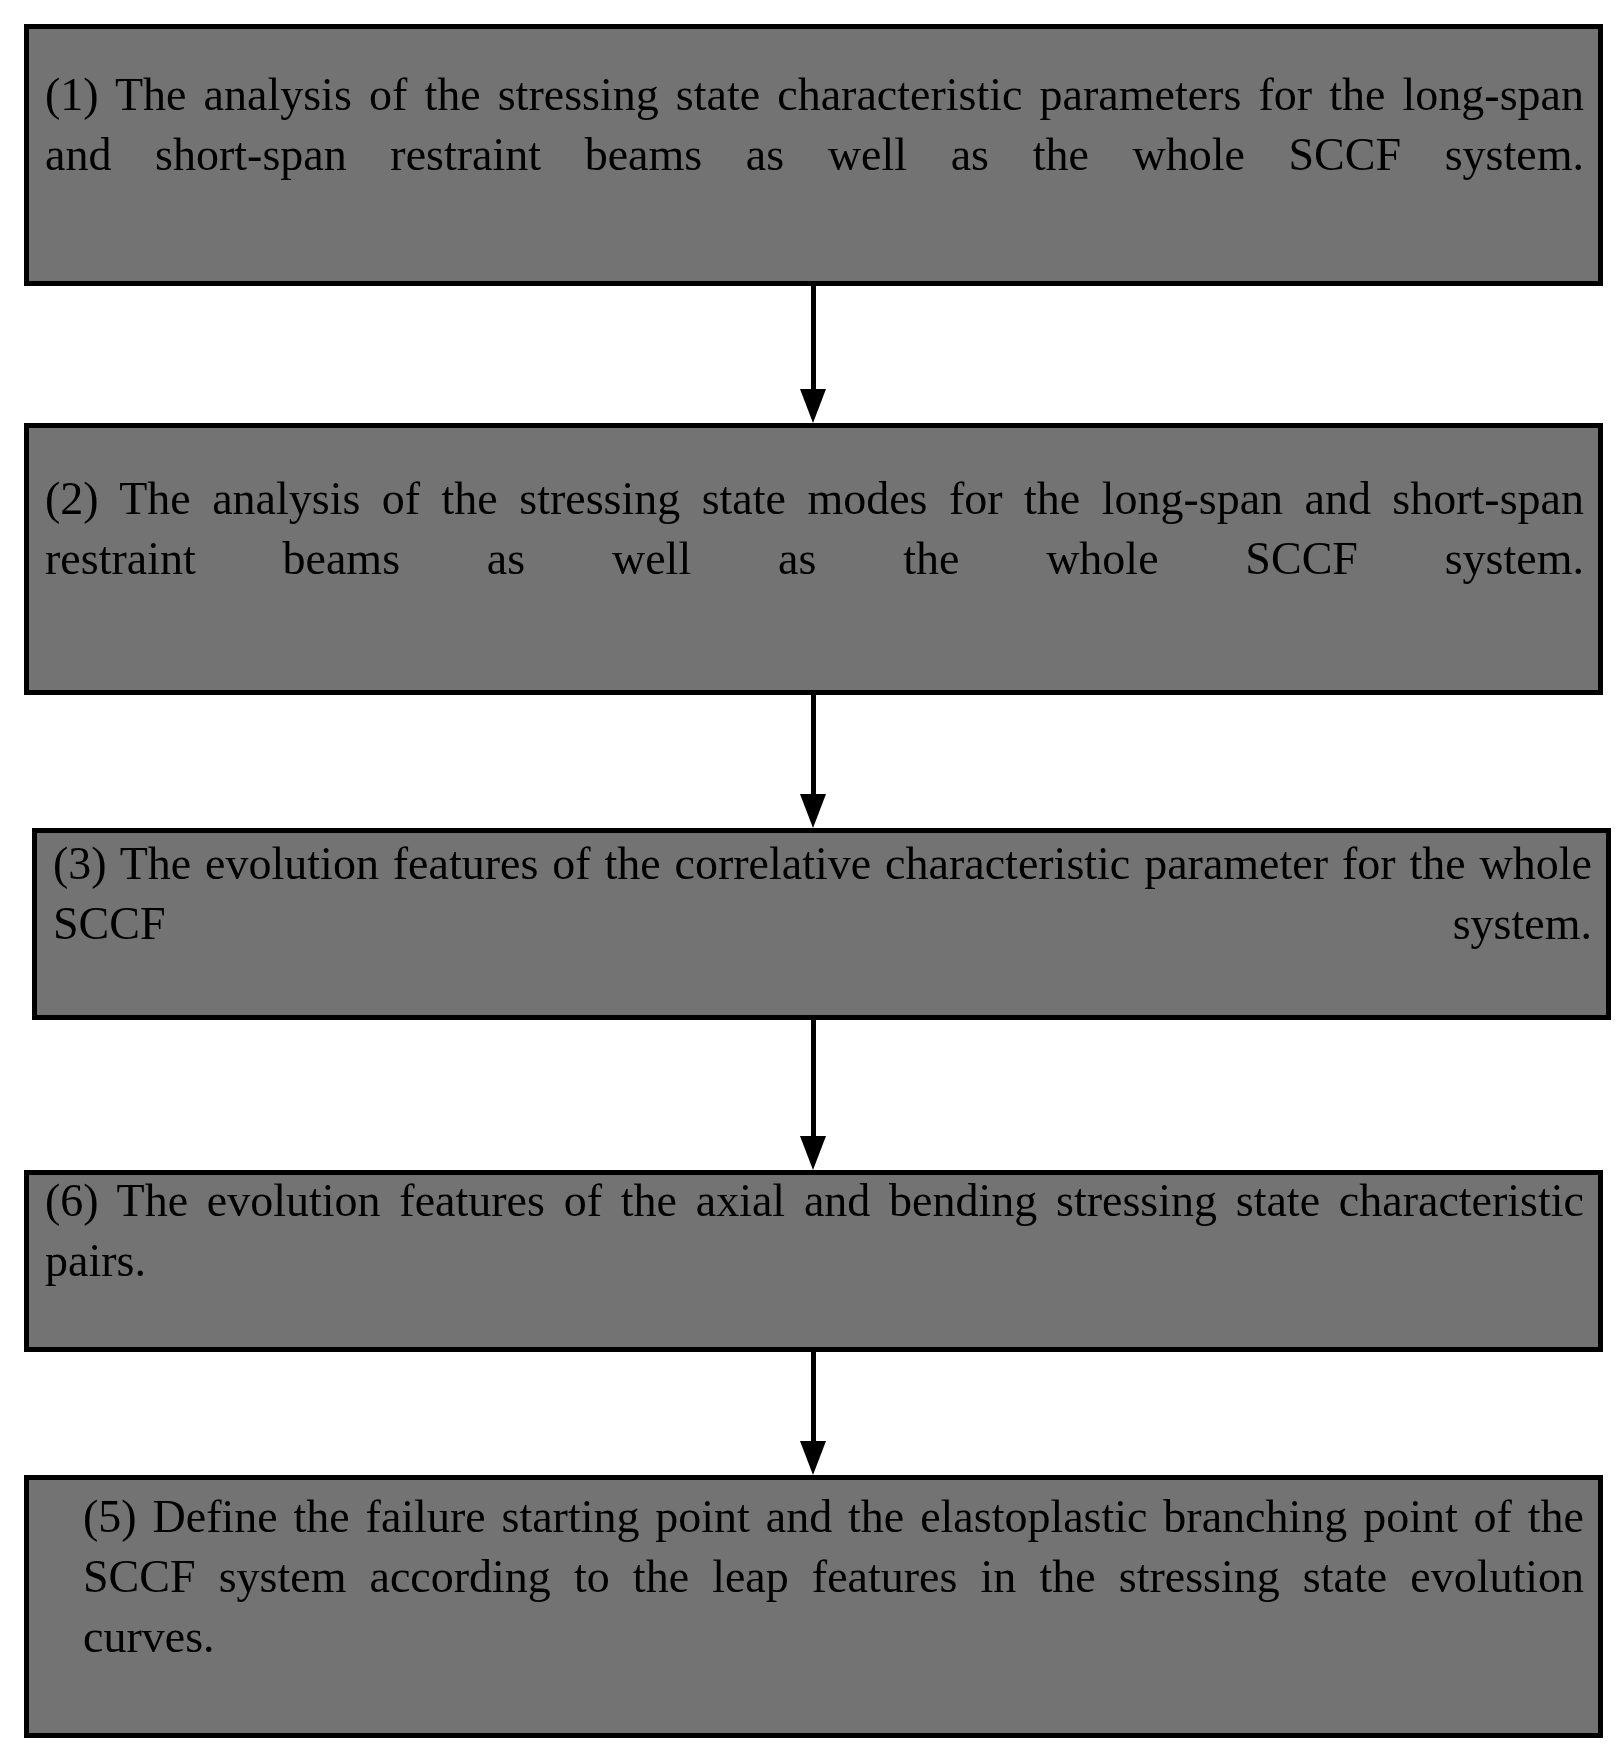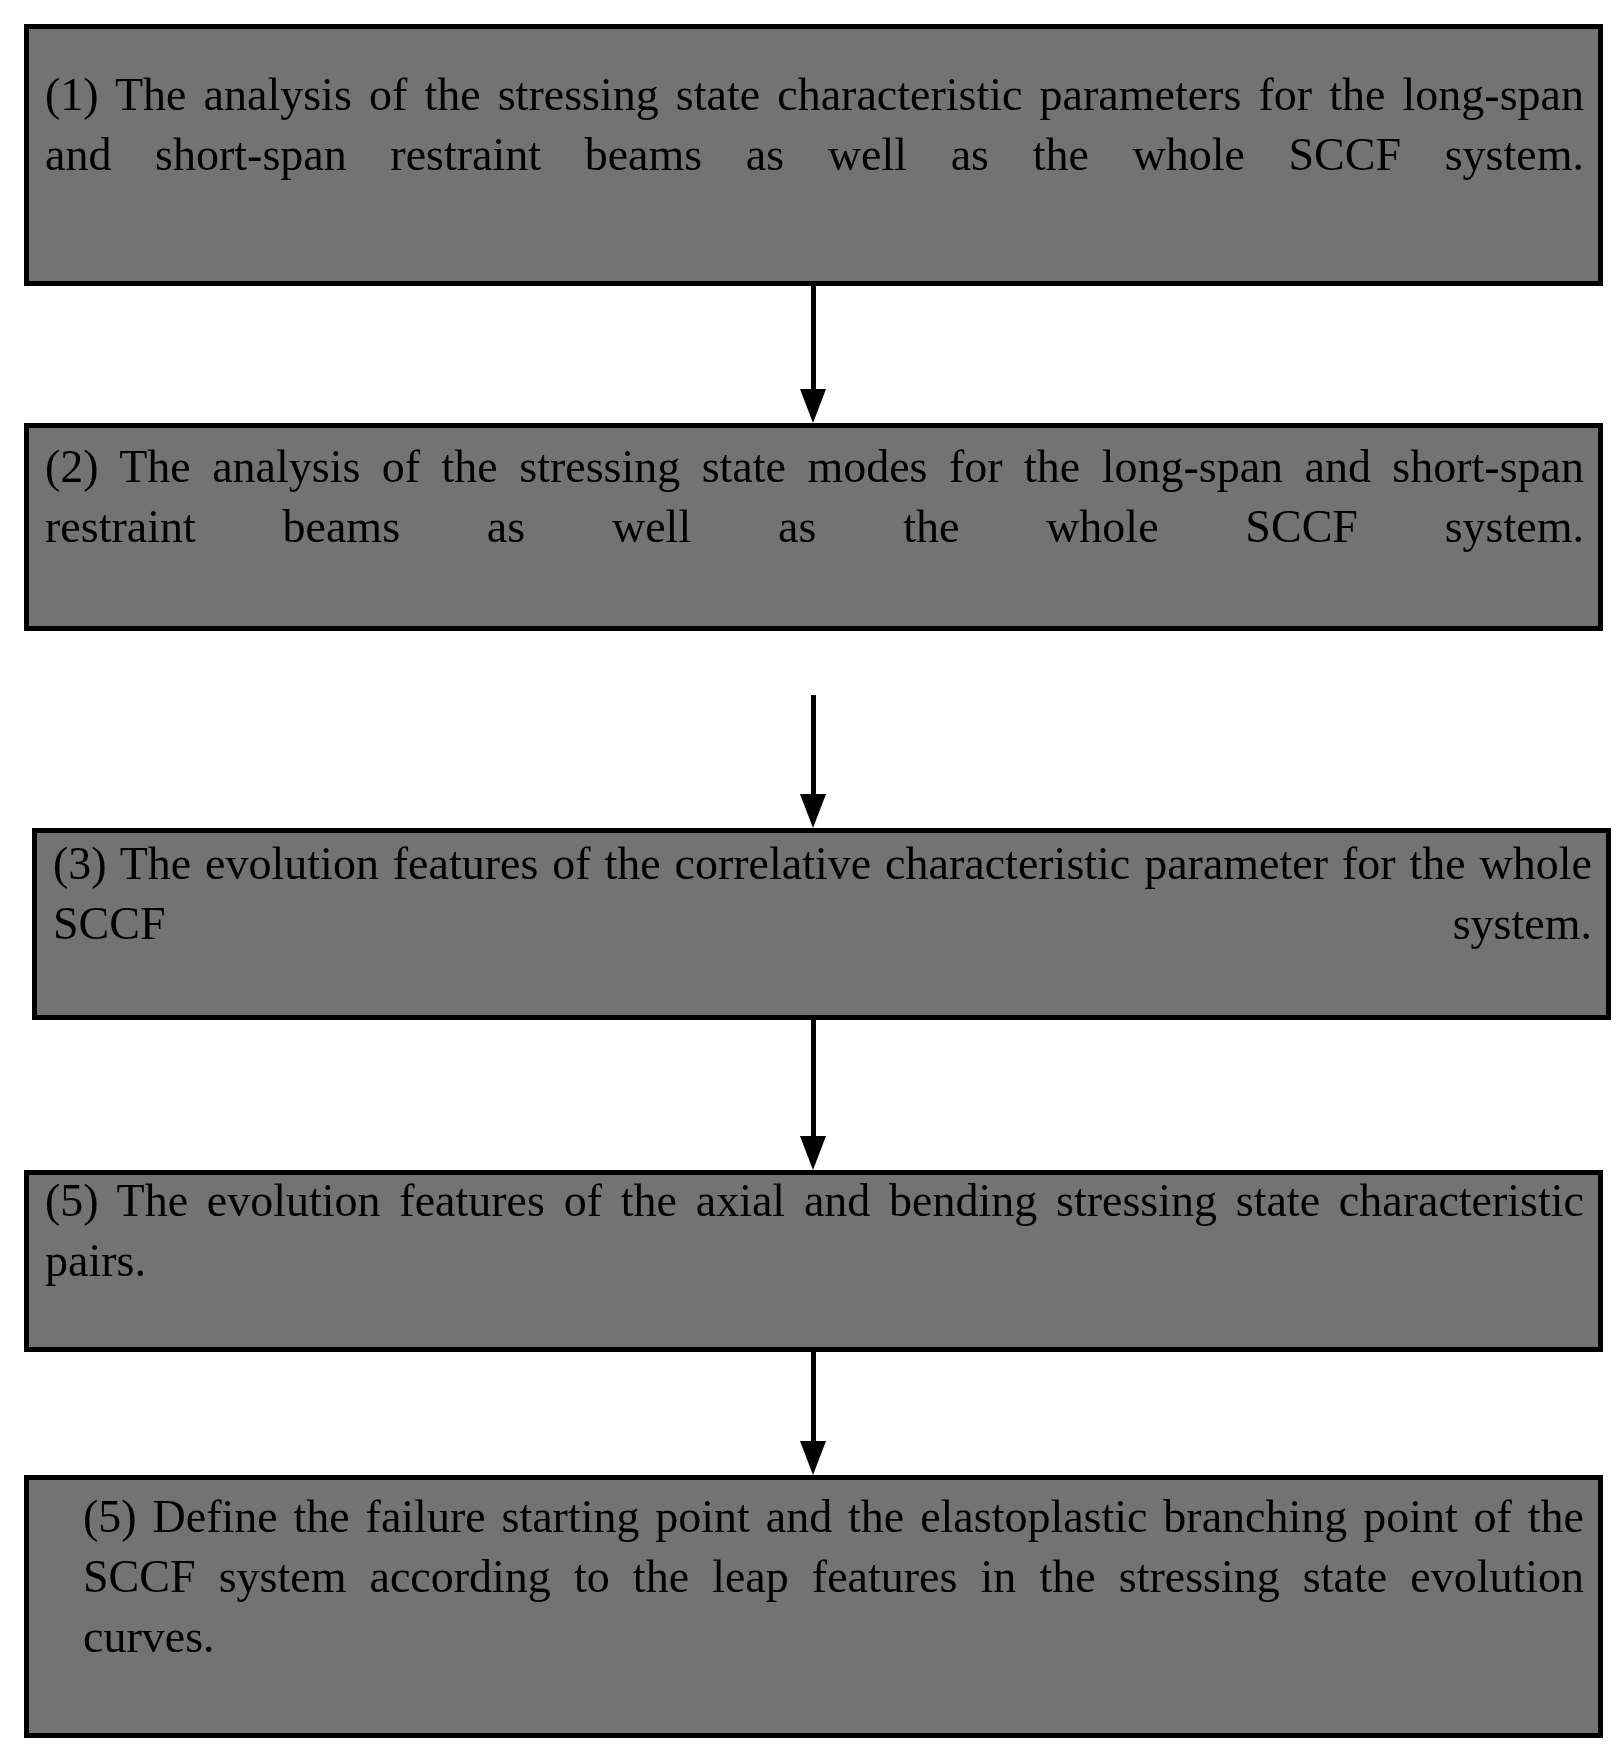--- a/index.html
+++ b/index.html
@@ -50,21 +50,21 @@
   }
   
   .node-text::after {
     content: "";
     display: inline-block;
     width: 100%;
   }
 
   
   #box-1 { top: 24px;   height: 262px; }
-  #box-2 { top: 423px;  height: 208px; }
+  #box-2 { top: 423px;  height: 272px; }
   #box-3 { top: 828px;  height: 192px; margin-left: 8px; }
   #box-4 { top: 1170px; height: 182px; }
   #box-5 { top: 1475px; height: 263px; padding-left: 38px; }
 
   
   .connector {
     position: absolute;
     left: 800px;
     width: 26px;
   }
@@ -121,21 +121,21 @@
   <div class="node-box" id="box-3">
     <span class="node-text">(3) The evolution features of the correlative characteristic parameter for the whole SCCF system.</span>
   </div>
 
   <div class="connector" id="connector-3-4">
     <div class="shaft"></div>
     <div class="head"></div>
   </div>
 
   <div class="node-box" id="box-4">
-    <span class="node-text">(5) The evolution features of the axial and bending stressing state characteristic pairs.</span>
+    <span class="node-text">(6) The evolution features of the axial and bending stressing state characteristic pairs.</span>
   </div>
 
   <div class="connector" id="connector-4-5">
     <div class="shaft"></div>
     <div class="head"></div>
   </div>
 
   <div class="node-box" id="box-5">
     <span class="node-text">(5) Define the failure starting point and the elastoplastic branching point of the SCCF system according to the leap features in the stressing state evolution curves.</span>
   </div>

